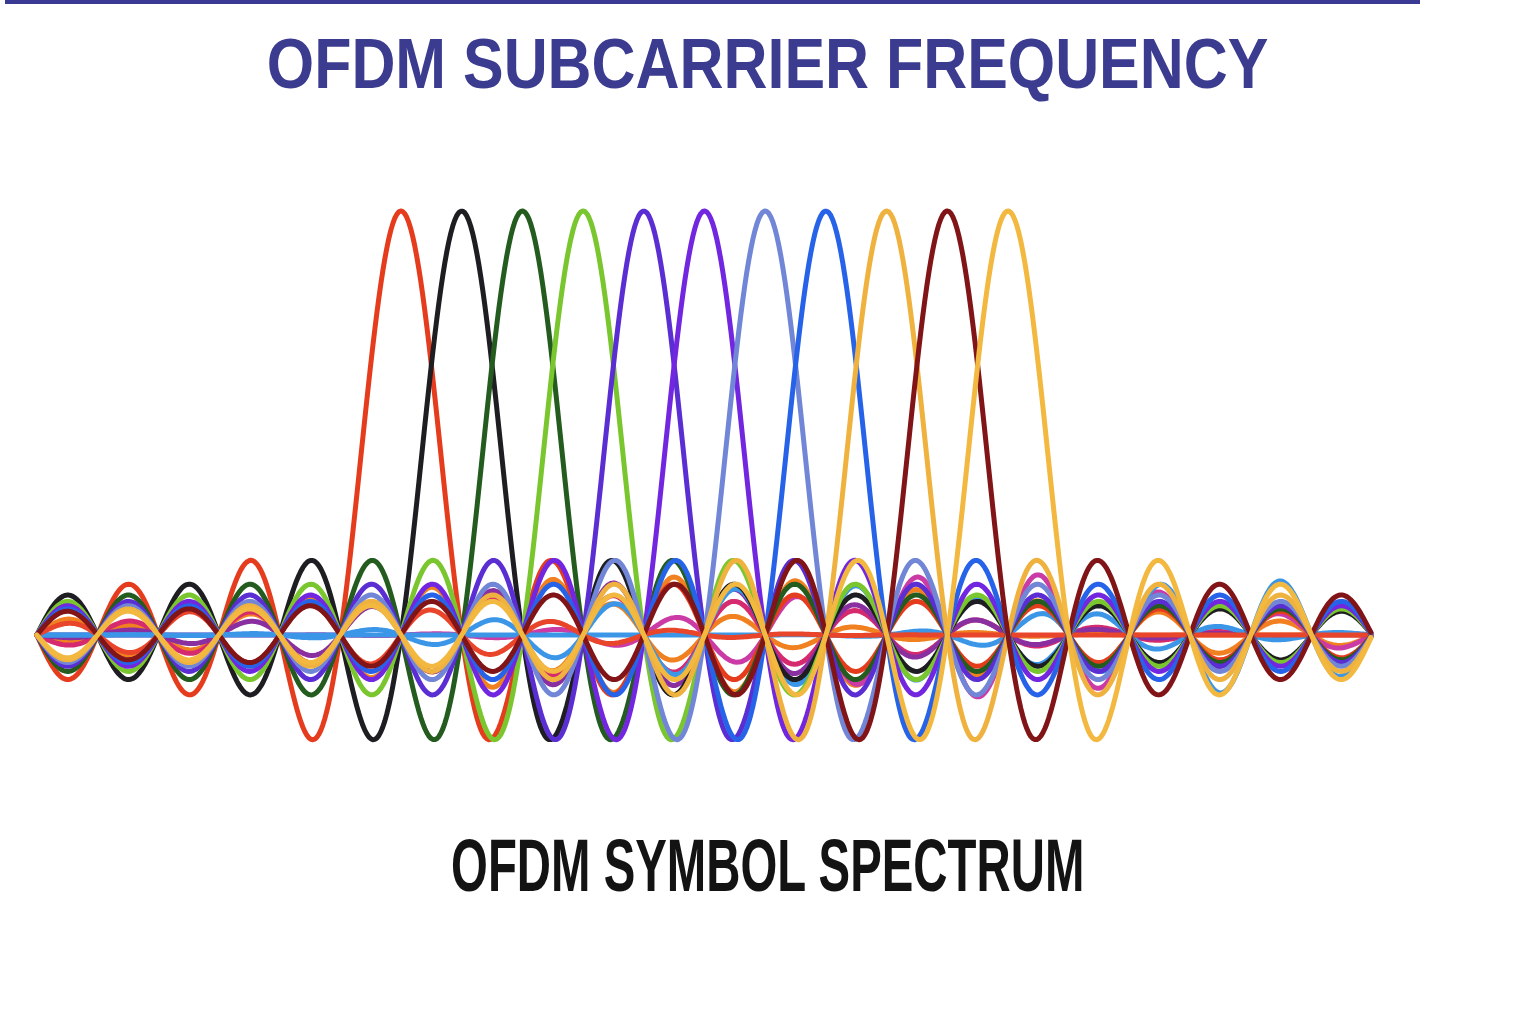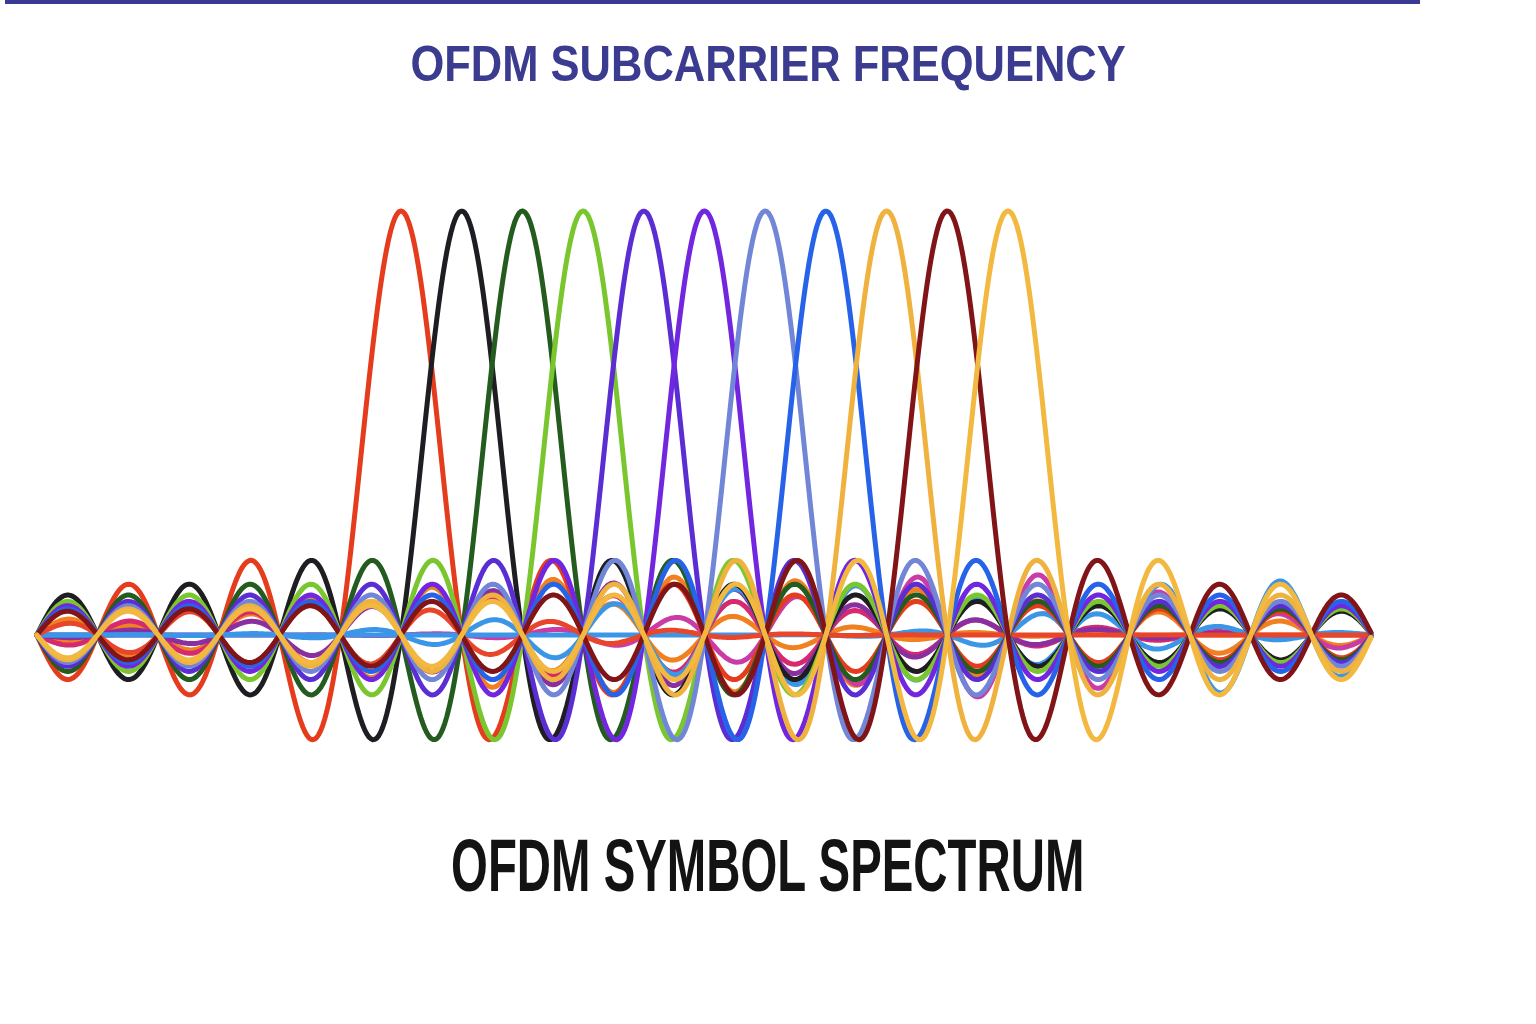--- a/index.html
+++ b/index.html
@@ -1,19 +1,19 @@
 <!DOCTYPE html>
 <html><head>
 <meta charset="utf-8">
 <style>
   html,body{margin:0;padding:0;width:1536px;height:1024px;background:#ffffff;overflow:hidden;}
   body{font-family:"Liberation Sans", sans-serif;position:relative;}
   .top-line{position:absolute;top:0;left:5px;width:1415px;height:4px;}
   .page-title{position:absolute;top:22px;left:0;right:0;text-align:center;
-    font-weight:700;font-size:50px;line-height:84px;letter-spacing:0px;margin:0;}
+    font-weight:700;font-size:70px;line-height:84px;letter-spacing:0px;margin:0;}
   .page-title .tline{display:block;}
   .squish{display:inline-block;transform:scaleX(0.87);transform-origin:50% 50%;white-space:nowrap;}
   .plot-svg{position:absolute;top:0;left:0;}
   .caption{position:absolute;top:826px;left:0;right:0;text-align:center;
     font-weight:700;font-size:74px;line-height:80px;margin:0;}
   .squish2{display:inline-block;transform:scaleX(0.64);transform-origin:50% 50%;white-space:nowrap;}
 </style>
 </head>
 <body style="background: rgb(255, 255, 255);">
 

